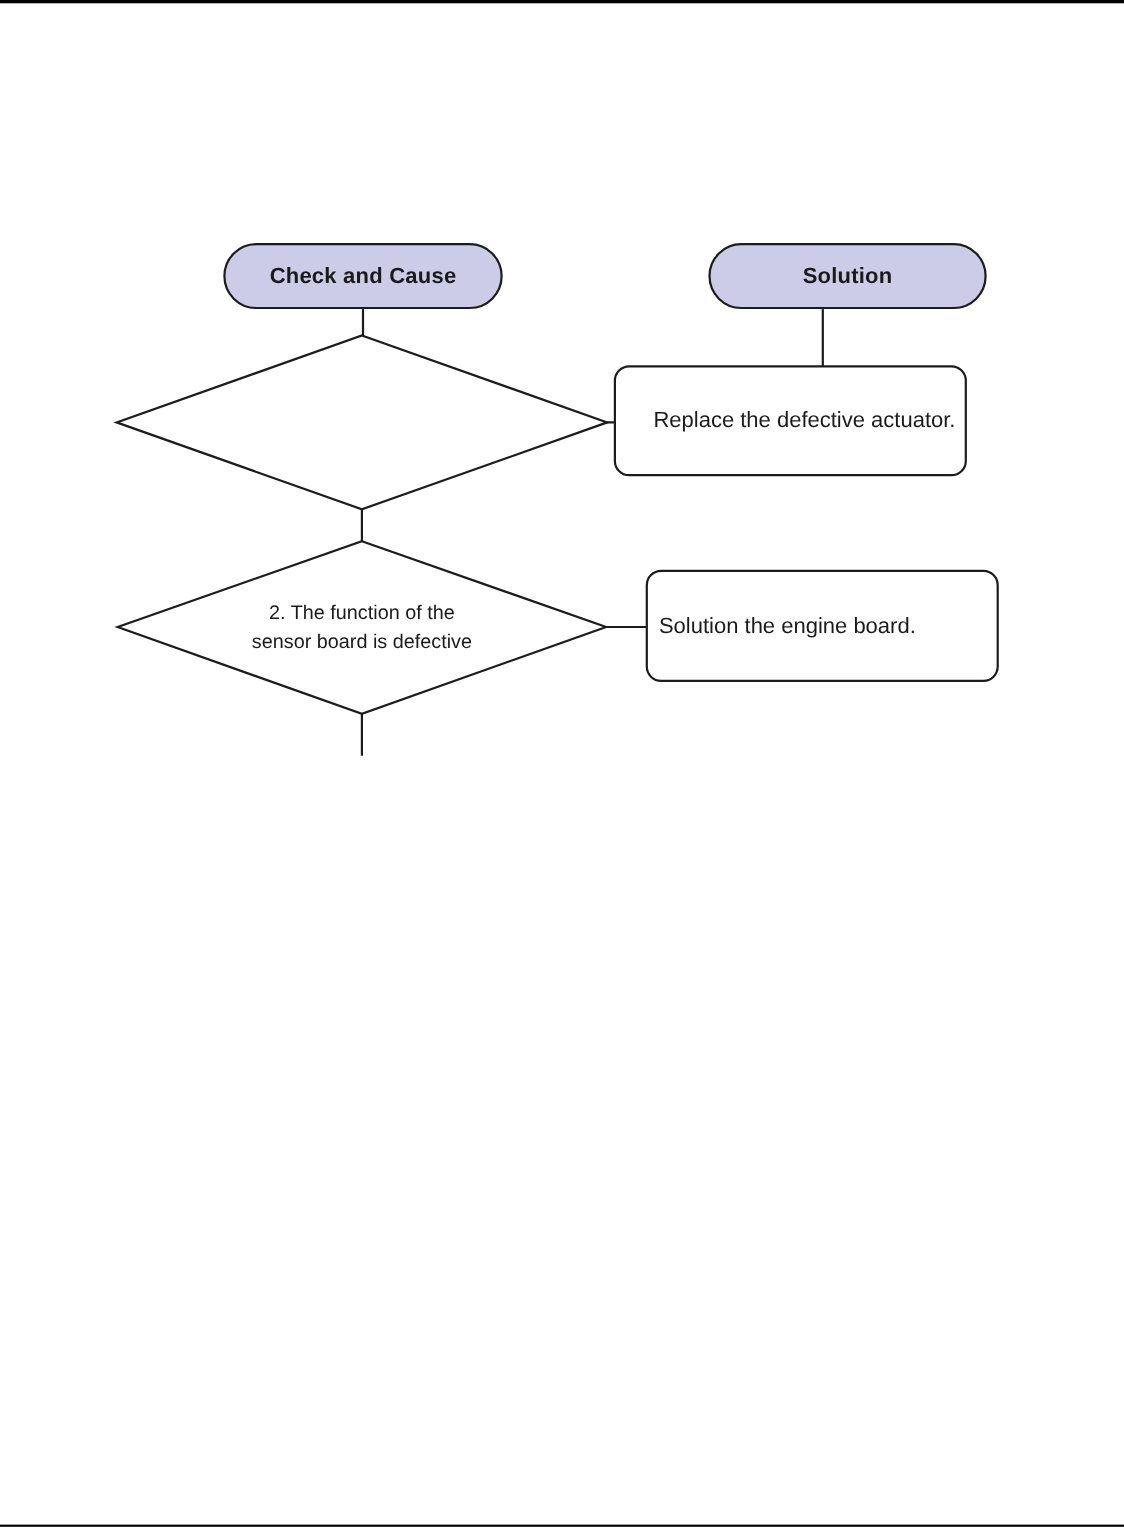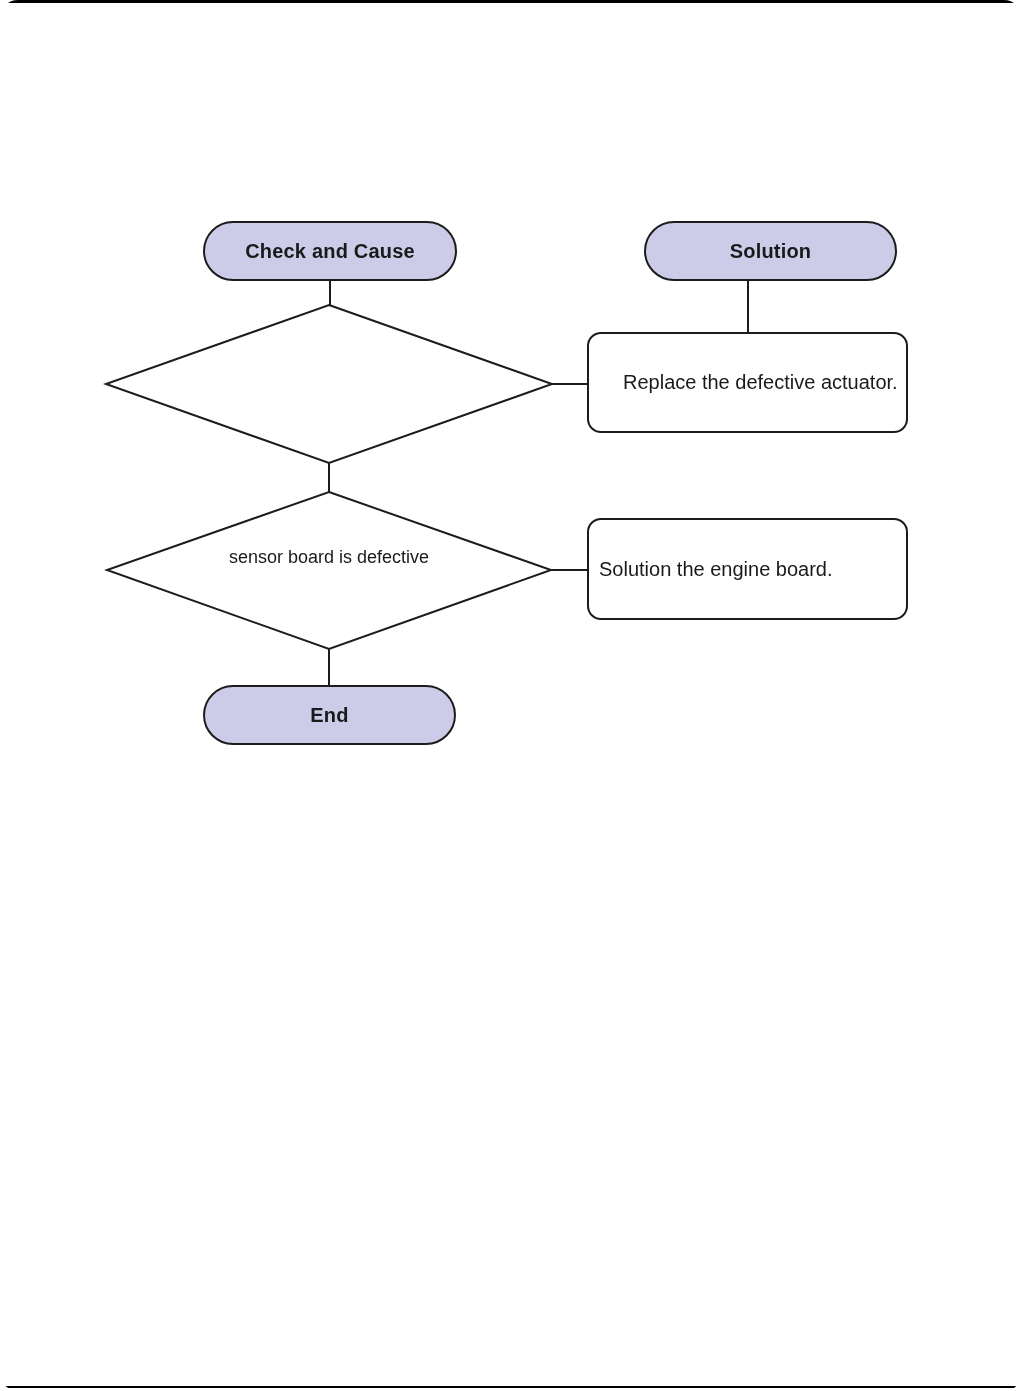--- a/index.html
+++ b/index.html
@@ -16,21 +16,20 @@
   body {
     font-family: "Liberation Sans", "DejaVu Sans", sans-serif;
     color: var(--text);
   }
   .page {
     position: relative;
     width: 1022px;
     height: 1391px;
     background: var(--page-bg);
     overflow: hidden;
-    border-radius: 18px;
   }
   .rule {
     position: absolute;
     left: 0;
     width: 1022px;
     background: var(--rule-color);
   }
   .rule.top { top: 0; height: 3px; }
   .rule.bottom { top: 1386px; height: 2px; }
 
@@ -80,21 +79,21 @@
     text-align: center;
     font-size: 18px;
     line-height: 26px;
   }
   .decision-text span { display: block; }
 
   
   .node-check    { left: 203px; top: 221px; width: 254px; height: 60px; }
   .node-solution { left: 644px; top: 221px; width: 253px; height: 60px; }
   .node-end      { left: 203px; top: 685px; width: 253px; height: 60px; }
-  .node-action1  { left: 587px; top: 332px; width: 321px; height: 101px; padding-left: 34px; }
+  .node-action1  { left: 558px; top: 332px; width: 321px; height: 101px; padding-left: 34px; }
   .node-action2  { left: 587px; top: 518px; width: 321px; height: 102px; }
   .text-decision1 { left: 119px; top: 358px; width: 420px; }
   .text-decision2 { left: 119px; top: 544px; width: 420px; }
 </style>
 </head>
 <body>
 
 <div class="page">
 
   <div class="rule top"></div>
@@ -116,28 +115,26 @@
   <div class="node terminal node-check">
     <span>Check and Cause</span>
   </div>
 
   <div class="node terminal node-solution">
     <span>Solution</span>
   </div>
 
 
   <div class="decision-text text-decision2">
+    <span>2. The function of the</span>
     <span>sensor board is defective</span>
   </div>
 
   <div class="node process node-action1">
     <span>Replace the defective actuator.</span>
   </div>
 
   <div class="node process node-action2">
     <span>Solution the engine board.</span>
   </div>
 
-  <div class="node terminal node-end">
-    <span>End</span>
-  </div>
 
 </div>
 
 </body></html>

